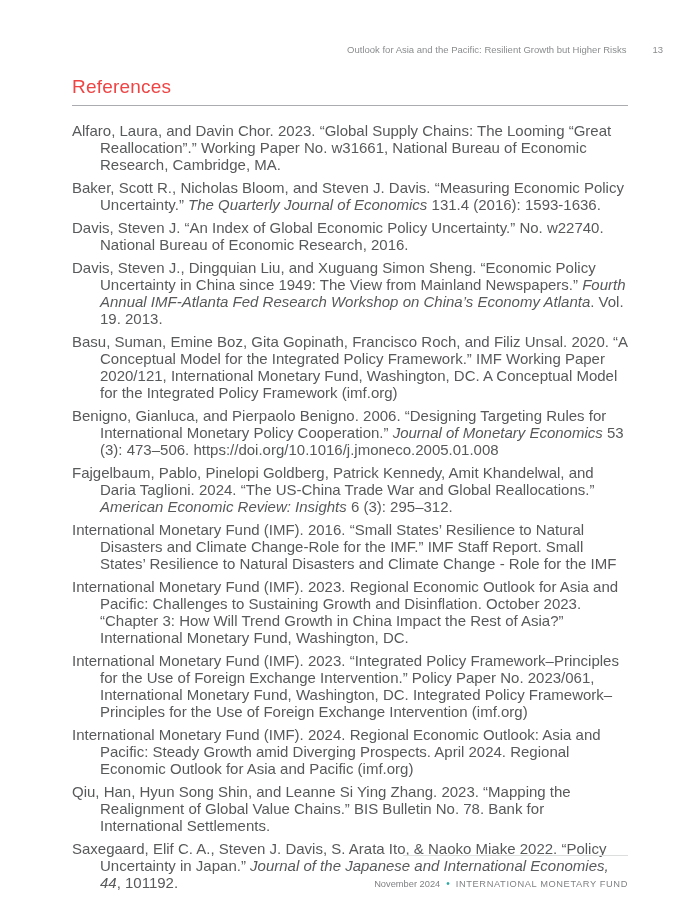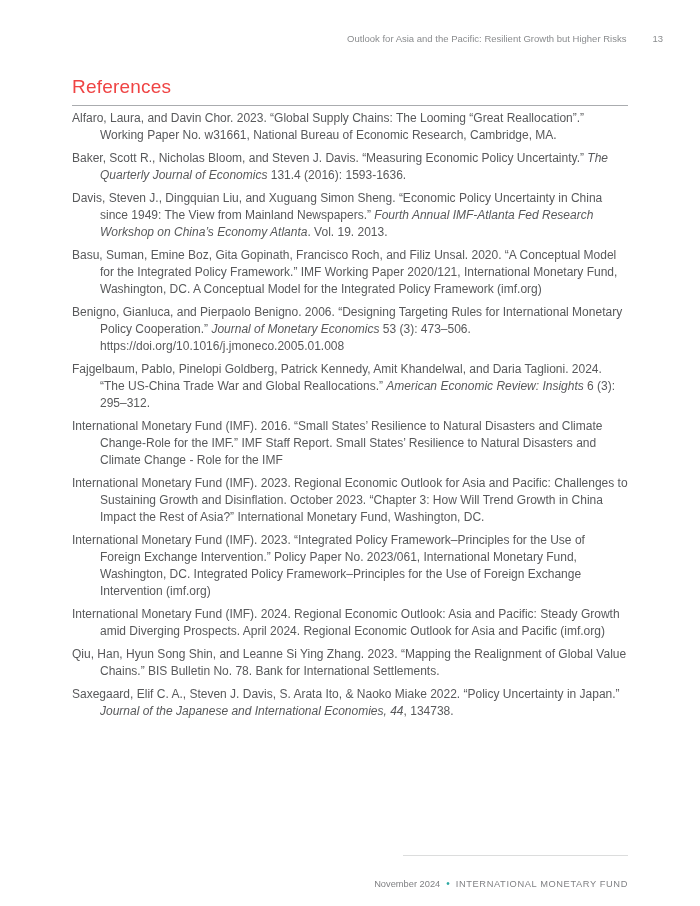--- a/index.html
+++ b/index.html
@@ -6,21 +6,21 @@
   .page {
     position: relative;
     width: 700px;
     height: 906px;
     background: #ffffff;
     font-family: "Liberation Sans", sans-serif;
     overflow: hidden;
   }
   .running-header {
     position: absolute;
-    top: 33px;
+    top: 44px;
     right: 37px;
     font-size: 9.5px;
     color: #8a8c8e;
     white-space: nowrap;
   }
   .running-header .doc-title { margin-right: 26px; }
   .heading {
     position: absolute;
     top: 76px;
     left: 72px;
@@ -33,24 +33,24 @@
   .heading-rule {
     position: absolute;
     top: 105px;
     left: 72px;
     width: 556px;
     height: 1px;
     background: #aaacaf;
   }
   .ref-list {
     position: absolute;
-    top: 110px;
+    top: 122px;
     left: 72px;
     width: 556px;
-    font-size: 12px;
+    font-size: 15px;
     line-height: 17px;
     color: #58595b;
   }
   .ref {
     margin: 0 0 6px 0;
     padding-left: 28px;
     text-indent: -28px;
   }
   .it { font-style: italic; }
   .footer-rule {
@@ -84,30 +84,31 @@
   <div class="running-header" style="color: rgb(138, 140, 142);">
     <span class="doc-title">Outlook for Asia and the Pacific: Resilient Growth but Higher Risks</span><span>13</span>
   </div>
 
   <h1 class="heading" style="color: #ef4444;">References</h1>
   <div class="heading-rule"></div>
 
   <div class="ref-list" style="color: rgb(88, 89, 91);">
       <p class="ref"><span>Alfaro, Laura, and Davin Chor. 2023. “Global Supply Chains: The Looming “Great Reallocation”.” Working Paper No. w31661, National Bureau of Economic Research, Cambridge, MA.</span></p>
       <p class="ref"><span>Baker, Scott R., Nicholas Bloom, and Steven J. Davis. “Measuring Economic Policy Uncertainty.” </span><span class="it">The Quarterly Journal of Economics</span><span> 131.4 (2016): 1593-1636.</span></p>
+      <p class="ref"><span>Davis, Steven J. “An Index of Global Economic Policy Uncertainty.” No. w22740. National Bureau of Economic Research, 2016.</span></p>
       <p class="ref"><span>Davis, Steven J., Dingquian Liu, and Xuguang Simon Sheng. “Economic Policy Uncertainty in China since 1949: The View from Mainland Newspapers.” </span><span class="it">Fourth Annual IMF-Atlanta Fed Research Workshop on China’s Economy Atlanta</span><span>. Vol. 19. 2013.</span></p>
       <p class="ref"><span>Basu, Suman, Emine Boz, Gita Gopinath, Francisco Roch, and Filiz Unsal. 2020. “A Conceptual Model for the Integrated Policy Framework.” IMF Working Paper 2020/121, International Monetary Fund, Washington, DC. A Conceptual Model for the Integrated Policy Framework (imf.org)</span></p>
       <p class="ref"><span>Benigno, Gianluca, and Pierpaolo Benigno. 2006. “Designing Targeting Rules for International Monetary Policy Cooperation.” </span><span class="it">Journal of Monetary Economics</span><span> 53 (3): 473–506. https://doi.org/10.1016/j.jmoneco.2005.01.008</span></p>
       <p class="ref"><span>Fajgelbaum, Pablo, Pinelopi Goldberg, Patrick Kennedy, Amit Khandelwal, and Daria Taglioni. 2024. “The US-China Trade War and Global Reallocations.” </span><span class="it">American Economic Review: Insights</span><span> 6 (3): 295–312.</span></p>
       <p class="ref"><span>International Monetary Fund (IMF). 2016. “Small States’ Resilience to Natural Disasters and Climate Change-Role for the IMF.” IMF Staff Report. Small States’ Resilience to Natural Disasters and Climate Change - Role for the IMF</span></p>
       <p class="ref"><span>International Monetary Fund (IMF). 2023. Regional Economic Outlook for Asia and Pacific: Challenges to Sustaining Growth and Disinflation. October 2023. “Chapter 3: How Will Trend Growth in China Impact the Rest of Asia?” International Monetary Fund, Washington, DC.</span></p>
       <p class="ref"><span>International Monetary Fund (IMF). 2023. “Integrated Policy Framework–Principles for the Use of Foreign Exchange Intervention.” Policy Paper No. 2023/061, International Monetary Fund, Washington, DC. Integrated Policy Framework–Principles for the Use of Foreign Exchange Intervention (imf.org)</span></p>
       <p class="ref"><span>International Monetary Fund (IMF). 2024. Regional Economic Outlook: Asia and Pacific: Steady Growth amid Diverging Prospects. April 2024. Regional Economic Outlook for Asia and Pacific (imf.org)</span></p>
       <p class="ref"><span>Qiu, Han, Hyun Song Shin, and Leanne Si Ying Zhang. 2023. “Mapping the Realignment of Global Value Chains.” BIS Bulletin No. 78. Bank for International Settlements.</span></p>
-      <p class="ref"><span>Saxegaard, Elif C. A., Steven J. Davis, S. Arata Ito, &amp; Naoko Miake 2022. “Policy Uncertainty in Japan.” </span><span class="it">Journal of the Japanese and International Economies, 44</span><span>, 134738.</span></p>
+      <p class="ref"><span>Saxegaard, Elif C. A., Steven J. Davis, S. Arata Ito, &amp; Naoko Miake 2022. “Policy Uncertainty in Japan.” </span><span class="it">Journal of the Japanese and International Economies, 44</span><span>, 101192.</span></p>
     </div>
 
   <div class="footer-rule"></div>
   <div class="page-footer">
     <span>November 2024</span><span class="sep" style="color: rgb(43, 168, 162);">•</span><span class="org">INTERNATIONAL MONETARY FUND</span>
   </div>
 
 </div>
 
 </body></html>

